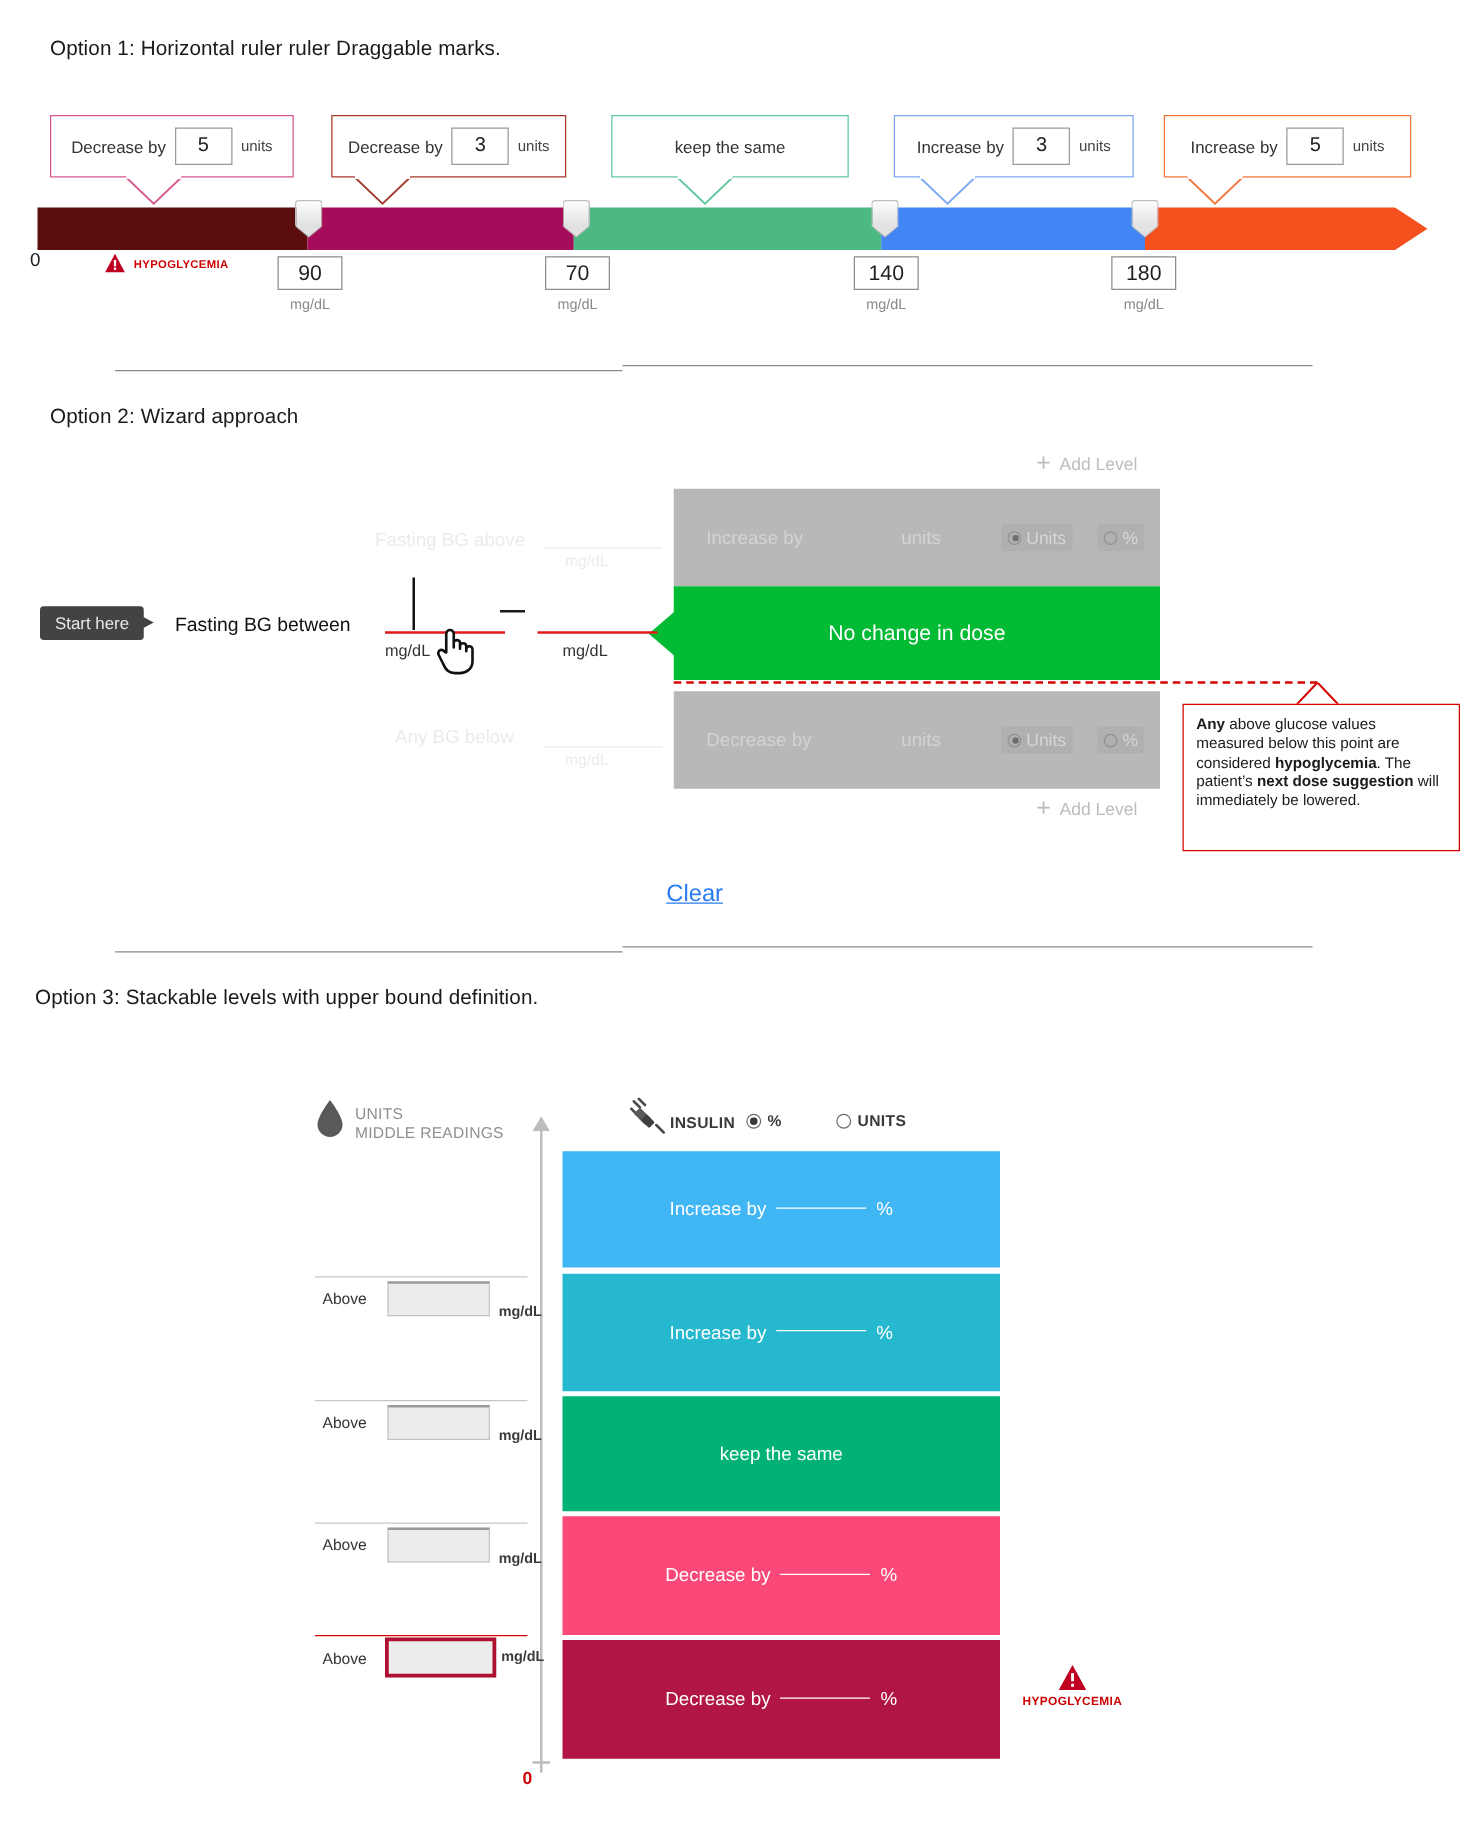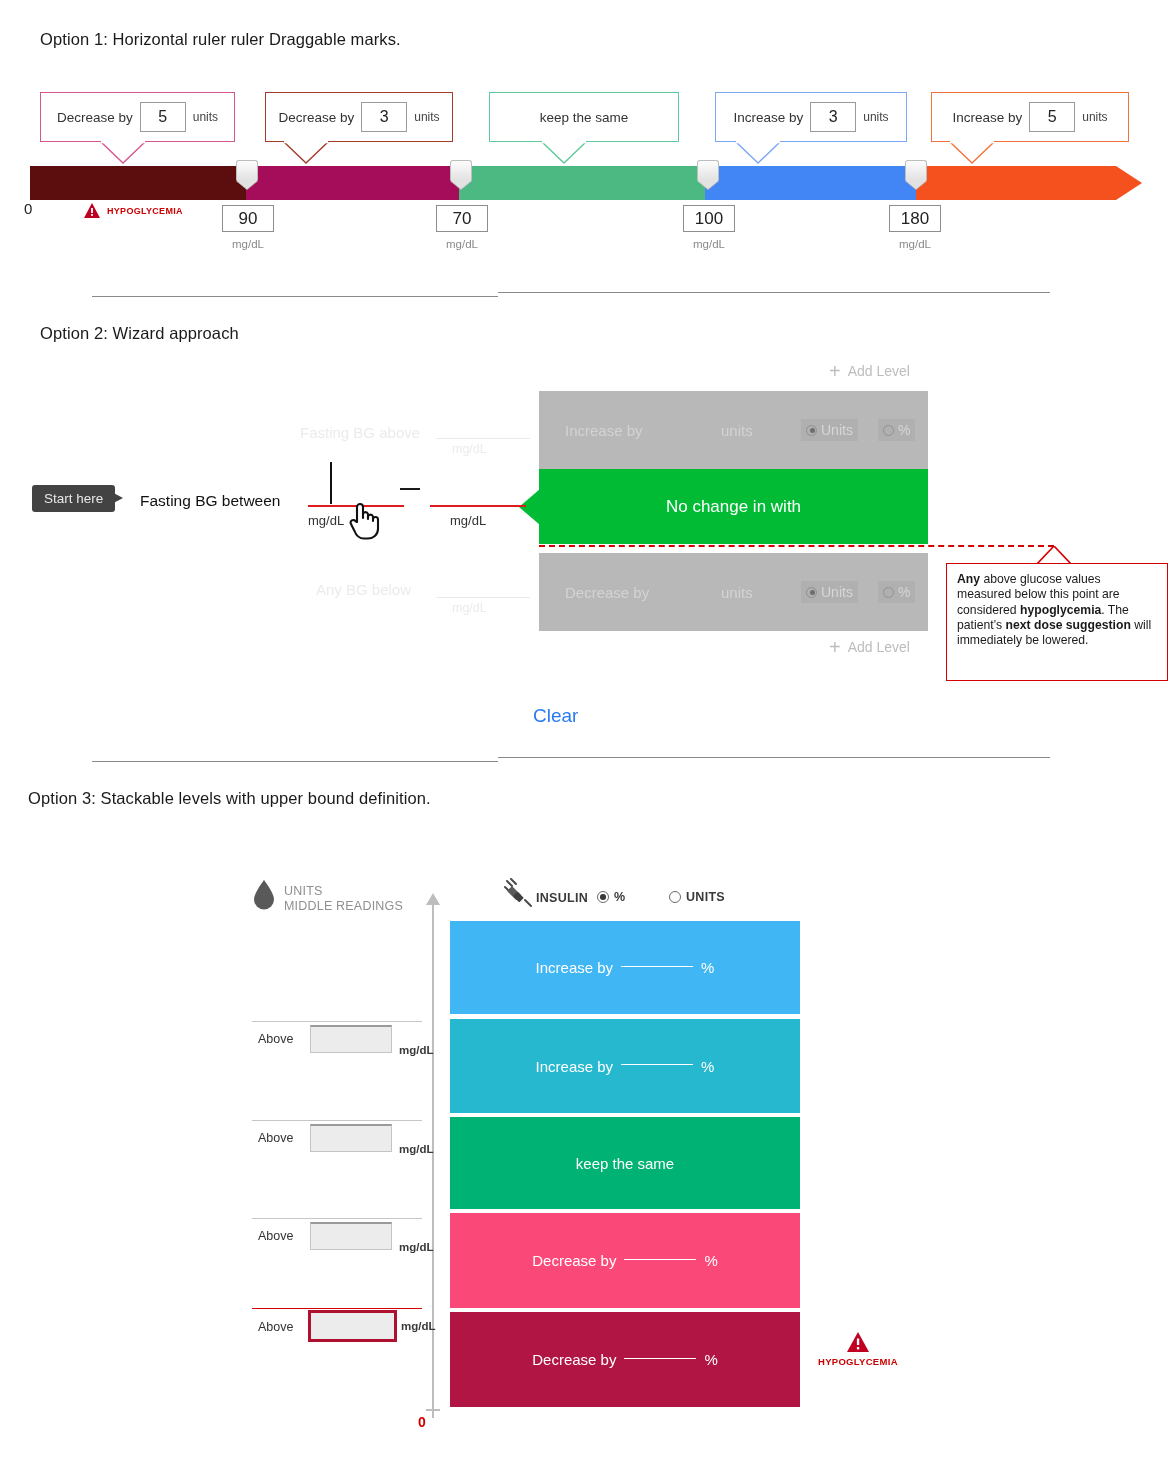--- a/index.html
+++ b/index.html
@@ -184,21 +184,21 @@
     padding:8px 10px;
     font-size:12.2px;
     line-height:15.3px;
     color:#1a1a1a;
   }
   #tooltip b { font-weight:bold; }
   #tooltip-tail { position:absolute; left:1037px; top:546px; width:34px; height:18px; }
 
   #clear-link {
     position:absolute; left:533px; top:705px;
-    font-size:19px; color:#2a7bf2;
+    font-size:19px; color:#2a7bf2;text-decoration:underline;
   }
 
   
   #opt3-title { position:absolute; left:28px; top:789px; }
 
   #drop-icon { position:absolute; left:253px; top:880px; width:22px; height:30px; }
   #middle-label {
     position:absolute; left:284px; top:884px;
     font-size:12.5px; color:#8f8f8f; line-height:15px;
     letter-spacing:0.2px;
@@ -329,21 +329,21 @@
     <rect x="7.1" y="5" width="1.8" height="5" fill="#fff"></rect>
     <rect x="7.1" y="11" width="1.8" height="1.9" fill="#fff"></rect>
   </svg>
   <span class="hypo-text">HYPOGLYCEMIA</span>
 </div>
 
 <div class="val-box" style="left:222px; top:205px;">90</div>
 <div class="val-unit" style="left:222px; top:238px;">mg/dL</div>
 <div class="val-box" style="left:436px; top:205px;">70</div>
 <div class="val-unit" style="left:436px; top:238px;">mg/dL</div>
-<div class="val-box" style="left:683px; top:205px;">100</div>
+<div class="val-box" style="left:683px; top:205px;">140</div>
 <div class="val-unit" style="left:683px; top:238px;">mg/dL</div>
 <div class="val-box" style="left:889px; top:205px;">180</div>
 <div class="val-unit" style="left:889px; top:238px;">mg/dL</div>
 
 <div class="divider-left" style="position:absolute; left:92px;  top:296px; width:406px;"></div>
 <div class="divider-right" style="position:absolute; left:498px; top:292px; width:552px;"></div>
 
 <div class="section-title" id="opt2-title">Option 2:  Wizard approach</div>
 
 <div id="add-level-top" style="left:829px; top:361px;">
@@ -365,21 +365,21 @@
     </span>
     <span class="gp-radio">
       <span class="radio-dot"></span>
       <span>%</span>
     </span>
   </span>
 </div>
 
 <div id="green-notch"></div>
 <div id="green-panel">
-  <span>No change in with</span>
+  <span>No change in dose</span>
 </div>
 <div id="hypo-dashline"></div>
 
 <div class="grey-panel" style="top:553px;">
   <span class="gp-action">Decrease by</span>
   <span class="gp-units">units</span>
   <span class="gp-radio-group">
     <span class="gp-radio">
       <span class="radio-dot on"></span>
       <span>Units</span>

